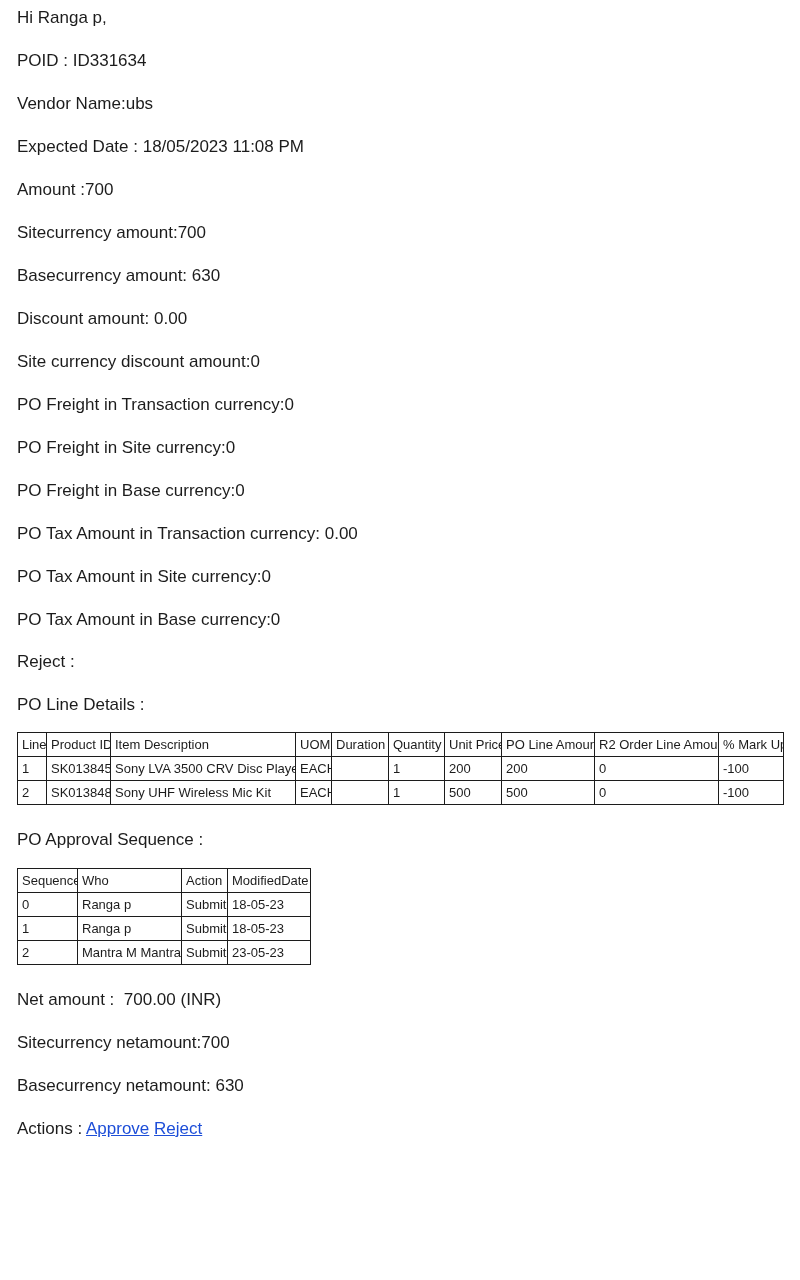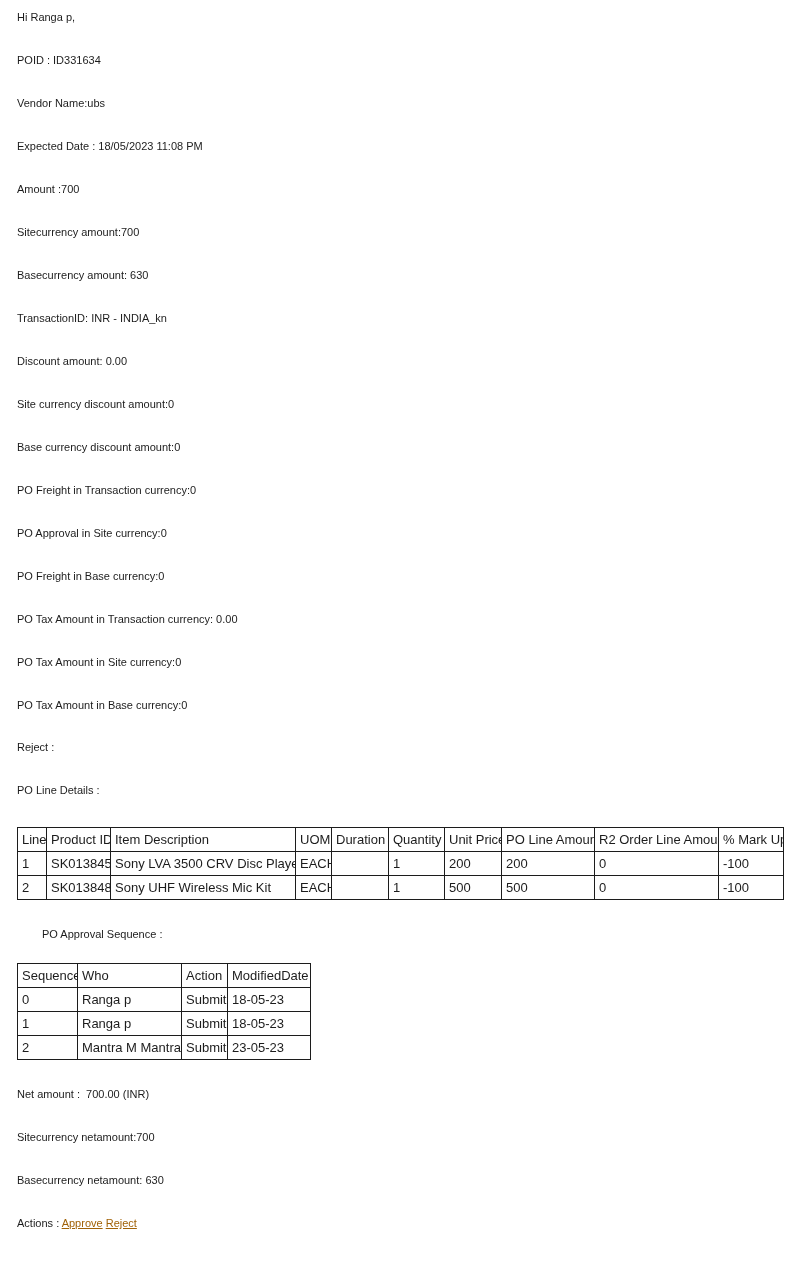--- a/index.html
+++ b/index.html
@@ -7,70 +7,68 @@
   body {
     width: 800px;
     min-height: 1280px;
     background: #ffffff;
     color: #1c1c1c;
     font-family: "Liberation Sans", sans-serif;
   }
   .page { padding: 7px 14px 10px 17px; }
   p.line {
     margin: 0 0 22px 0;
-    font-size: 11px;
+    font-size: 17px;
     line-height: 21px;
     white-space: pre-wrap;
   }
   p.line.tight   { margin-bottom: 21px; }
-  p.line.tbl-gap { margin-bottom: 26px; }
-  p.line.seq-gap { margin-bottom: 18px; margin-left: 25px; }
+  p.line.tbl-gap { margin-bottom: 17px; }
+  p.line.seq-gap { margin-bottom: 18px; }
   table {
     border-collapse: collapse;
     table-layout: fixed;
     font-size: 13px;
     margin: 0 0 24px 0;
   }
   th, td {
     border: 1px solid #1c1c1c;
     padding: 3px 4px;
     font-weight: normal;
     text-align: left;
     vertical-align: middle;
     line-height: 17px;
     height: 24px;
     overflow: hidden;
     white-space: nowrap;
   }
   #po-lines-table  { width: 766px; }
   #approval-table  { width: 293px; }
   a.action-link {
-    color: #a16207;
+    color: #1d4ed8;
     text-decoration: underline;
     cursor: pointer;
   }
 </style>
 </head>
 <body>
 
 <div class="page">
 
   <p class="line">Hi Ranga p,</p>
   <p class="line">POID : ID331634</p>
   <p class="line">Vendor Name:ubs</p>
   <p class="line">Expected Date : 18/05/2023 11:08 PM</p>
   <p class="line">Amount :700</p>
   <p class="line">Sitecurrency amount:700</p>
   <p class="line">Basecurrency amount: 630</p>
-  <p class="line">TransactionID: INR - INDIA_kn</p>
   <p class="line">Discount amount: 0.00</p>
   <p class="line">Site currency discount amount:0</p>
-  <p class="line">Base currency discount amount:0</p>
   <p class="line">PO Freight in Transaction currency:0</p>
-  <p class="line">PO Approval in Site currency:0</p>
+  <p class="line">PO Freight in Site currency:0</p>
   <p class="line">PO Freight in Base currency:0</p>
   <p class="line">PO Tax Amount in Transaction currency: 0.00</p>
   <p class="line">PO Tax Amount in Site currency:0</p>
   <p class="line tight">PO Tax Amount in Base currency:0</p>
   <p class="line">Reject :</p>
   <p class="line tbl-gap">PO Line Details :</p>
 
   <table id="po-lines-table">
     <colgroup>
       <col style="width:29px">

